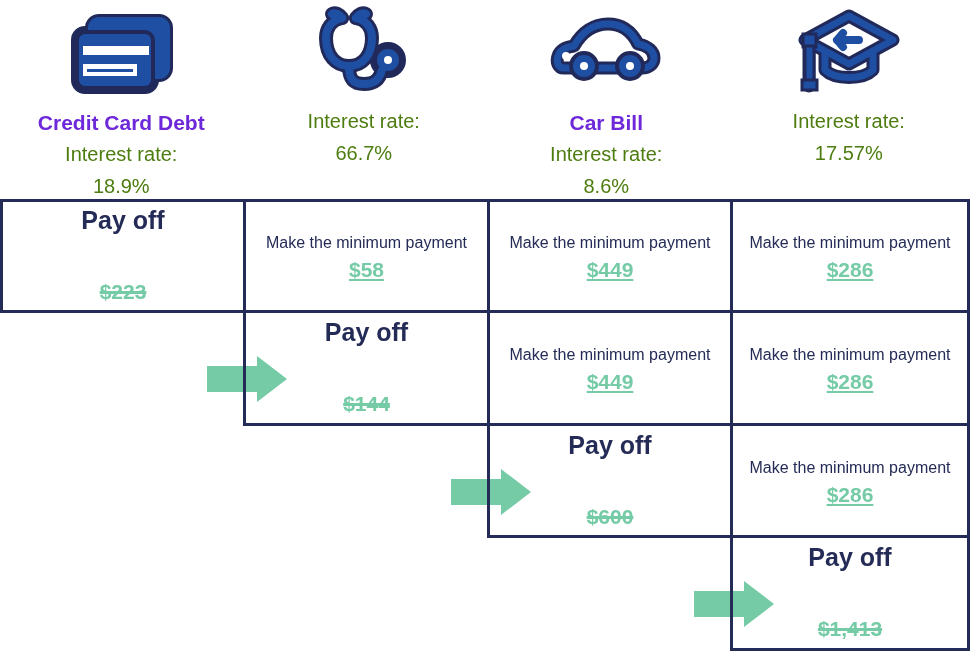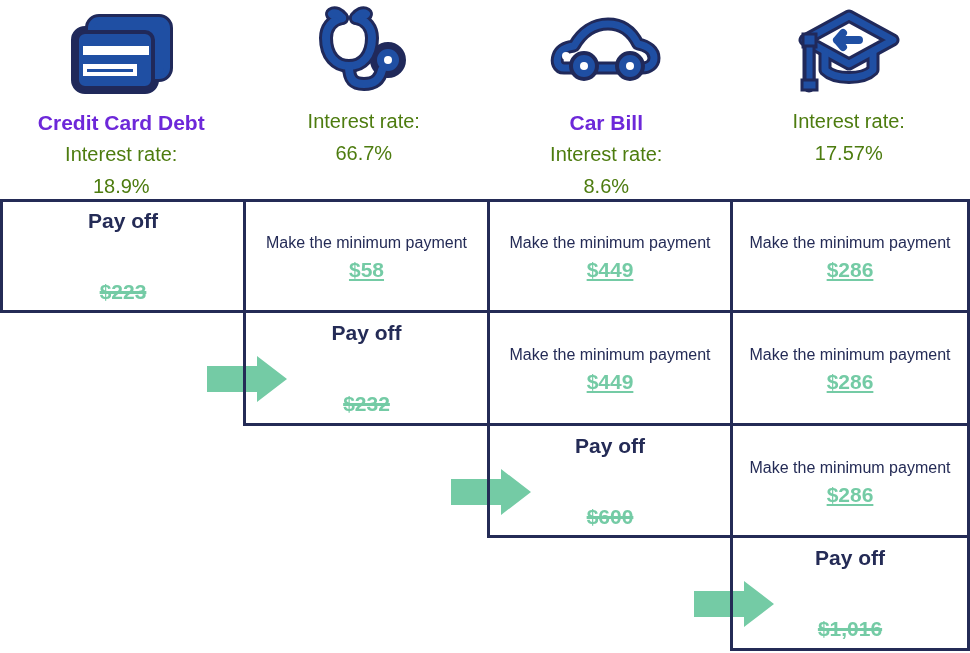--- a/index.html
+++ b/index.html
@@ -13,21 +13,21 @@
   .icon-box { height:102px; display:flex; align-items:flex-end; justify-content:center; }
   .col-title { font-size:21px; font-weight:bold; color:#6d28d9; margin-top:9px; line-height:24px; }
   .rate-line { font-size:20px; color:#4d7c0f; line-height:25px;margin-top:7px; }
   
   .cell {
     position:absolute; box-sizing:border-box; border:3px solid #242B56; background:#fff;
     display:flex; flex-direction:column; align-items:center; justify-content:center;
     text-align:center; z-index:1;
   }
   .action { color:#242B56; font-size:16px; line-height:27px; max-width:222px; }
-  .payoff .action { font-weight:bold; font-size:21px; }
+  .payoff .action { font-weight:bold; font-size:25px; }
   .amount { color:#74CBA5; font-weight:bold; font-size:21px; line-height:27px;text-decoration:underline; }
   .strike { text-decoration:line-through; text-decoration-thickness:3px;margin-top:44px; }
   
   .arrow { position:absolute; width:80px; height:46px; z-index:2; }
   .arrow svg { display:block; }
   .line-over { position:absolute; width:3px; background:#242B56; z-index:3; }
   
   .ic-outline { stroke:#20295A; fill:none; stroke-linecap:round; stroke-linejoin:round; }
   .ic-blue    { stroke:#1F4FA3; fill:none; stroke-linecap:round; stroke-linejoin:round; }
 </style>
@@ -137,21 +137,21 @@
     <div class="action">Make the minimum payment</div>
     <div class="amount">$449</div>
   </div>
   <div class="cell min" style="left:730px;top:199px;width:240px;height:114px;">
     <div class="action">Make the minimum payment</div>
     <div class="amount">$286</div>
   </div>
 
   <div class="cell payoff" style="left:243px;top:310px;width:247px;height:116px;">
     <div class="action">Pay off</div>
-    <div class="amount strike">$232</div>
+    <div class="amount strike">$144</div>
   </div>
   <div class="cell min" style="left:487px;top:310px;width:246px;height:116px;">
     <div class="action">Make the minimum payment</div>
     <div class="amount">$449</div>
   </div>
   <div class="cell min" style="left:730px;top:310px;width:240px;height:116px;">
     <div class="action">Make the minimum payment</div>
     <div class="amount">$286</div>
   </div>
 
@@ -159,21 +159,21 @@
     <div class="action">Pay off</div>
     <div class="amount strike">$600</div>
   </div>
   <div class="cell min" style="left:730px;top:423px;width:240px;height:115px;">
     <div class="action">Make the minimum payment</div>
     <div class="amount">$286</div>
   </div>
 
   <div class="cell payoff" style="left:730px;top:535px;width:240px;height:116px;">
     <div class="action">Pay off</div>
-    <div class="amount strike">$1,016</div>
+    <div class="amount strike">$1,413</div>
   </div>
 
   <div class="arrow" style="left:207px;top:356px;">
     <svg width="80" height="46" viewBox="0 0 80 46">
         <polygon points="0,10 50,10 50,0 80,23 50,46 50,36 0,36" fill="#74CBA5"></polygon>
       </svg>
   </div>
   <div class="line-over" style="left:243px;top:356px;height:46px;"></div>
 
   <div class="arrow" style="left:451px;top:469px;">

